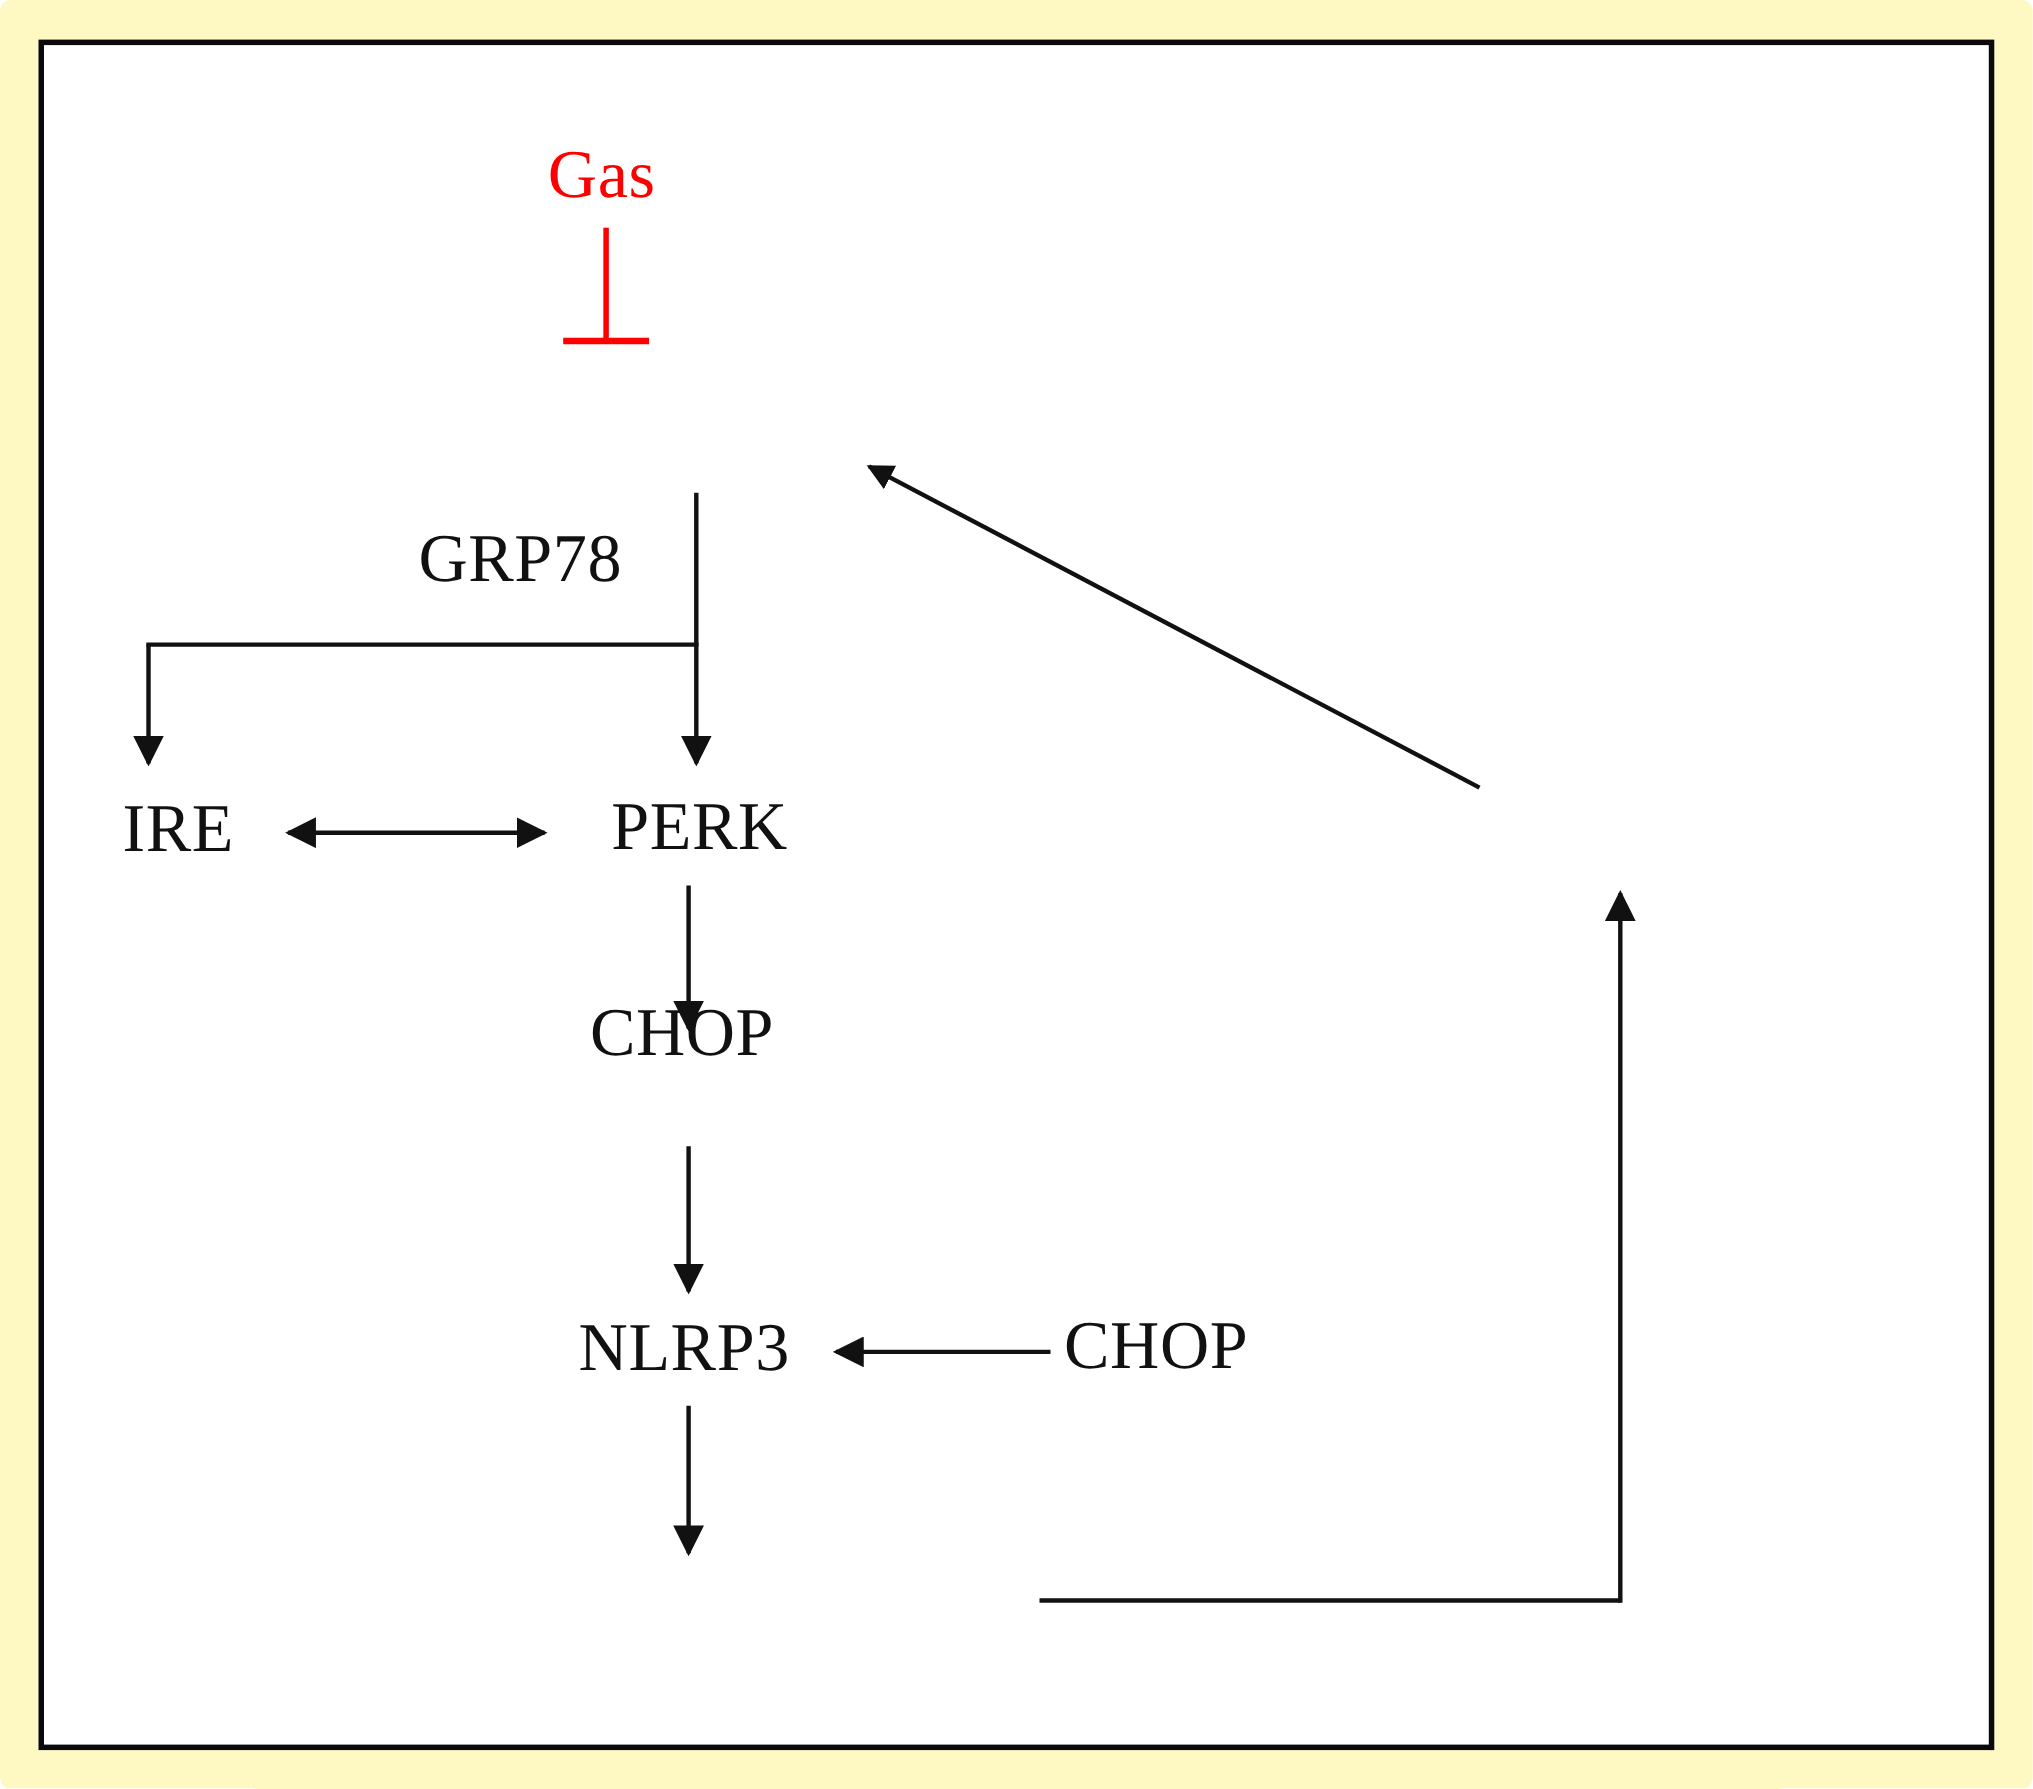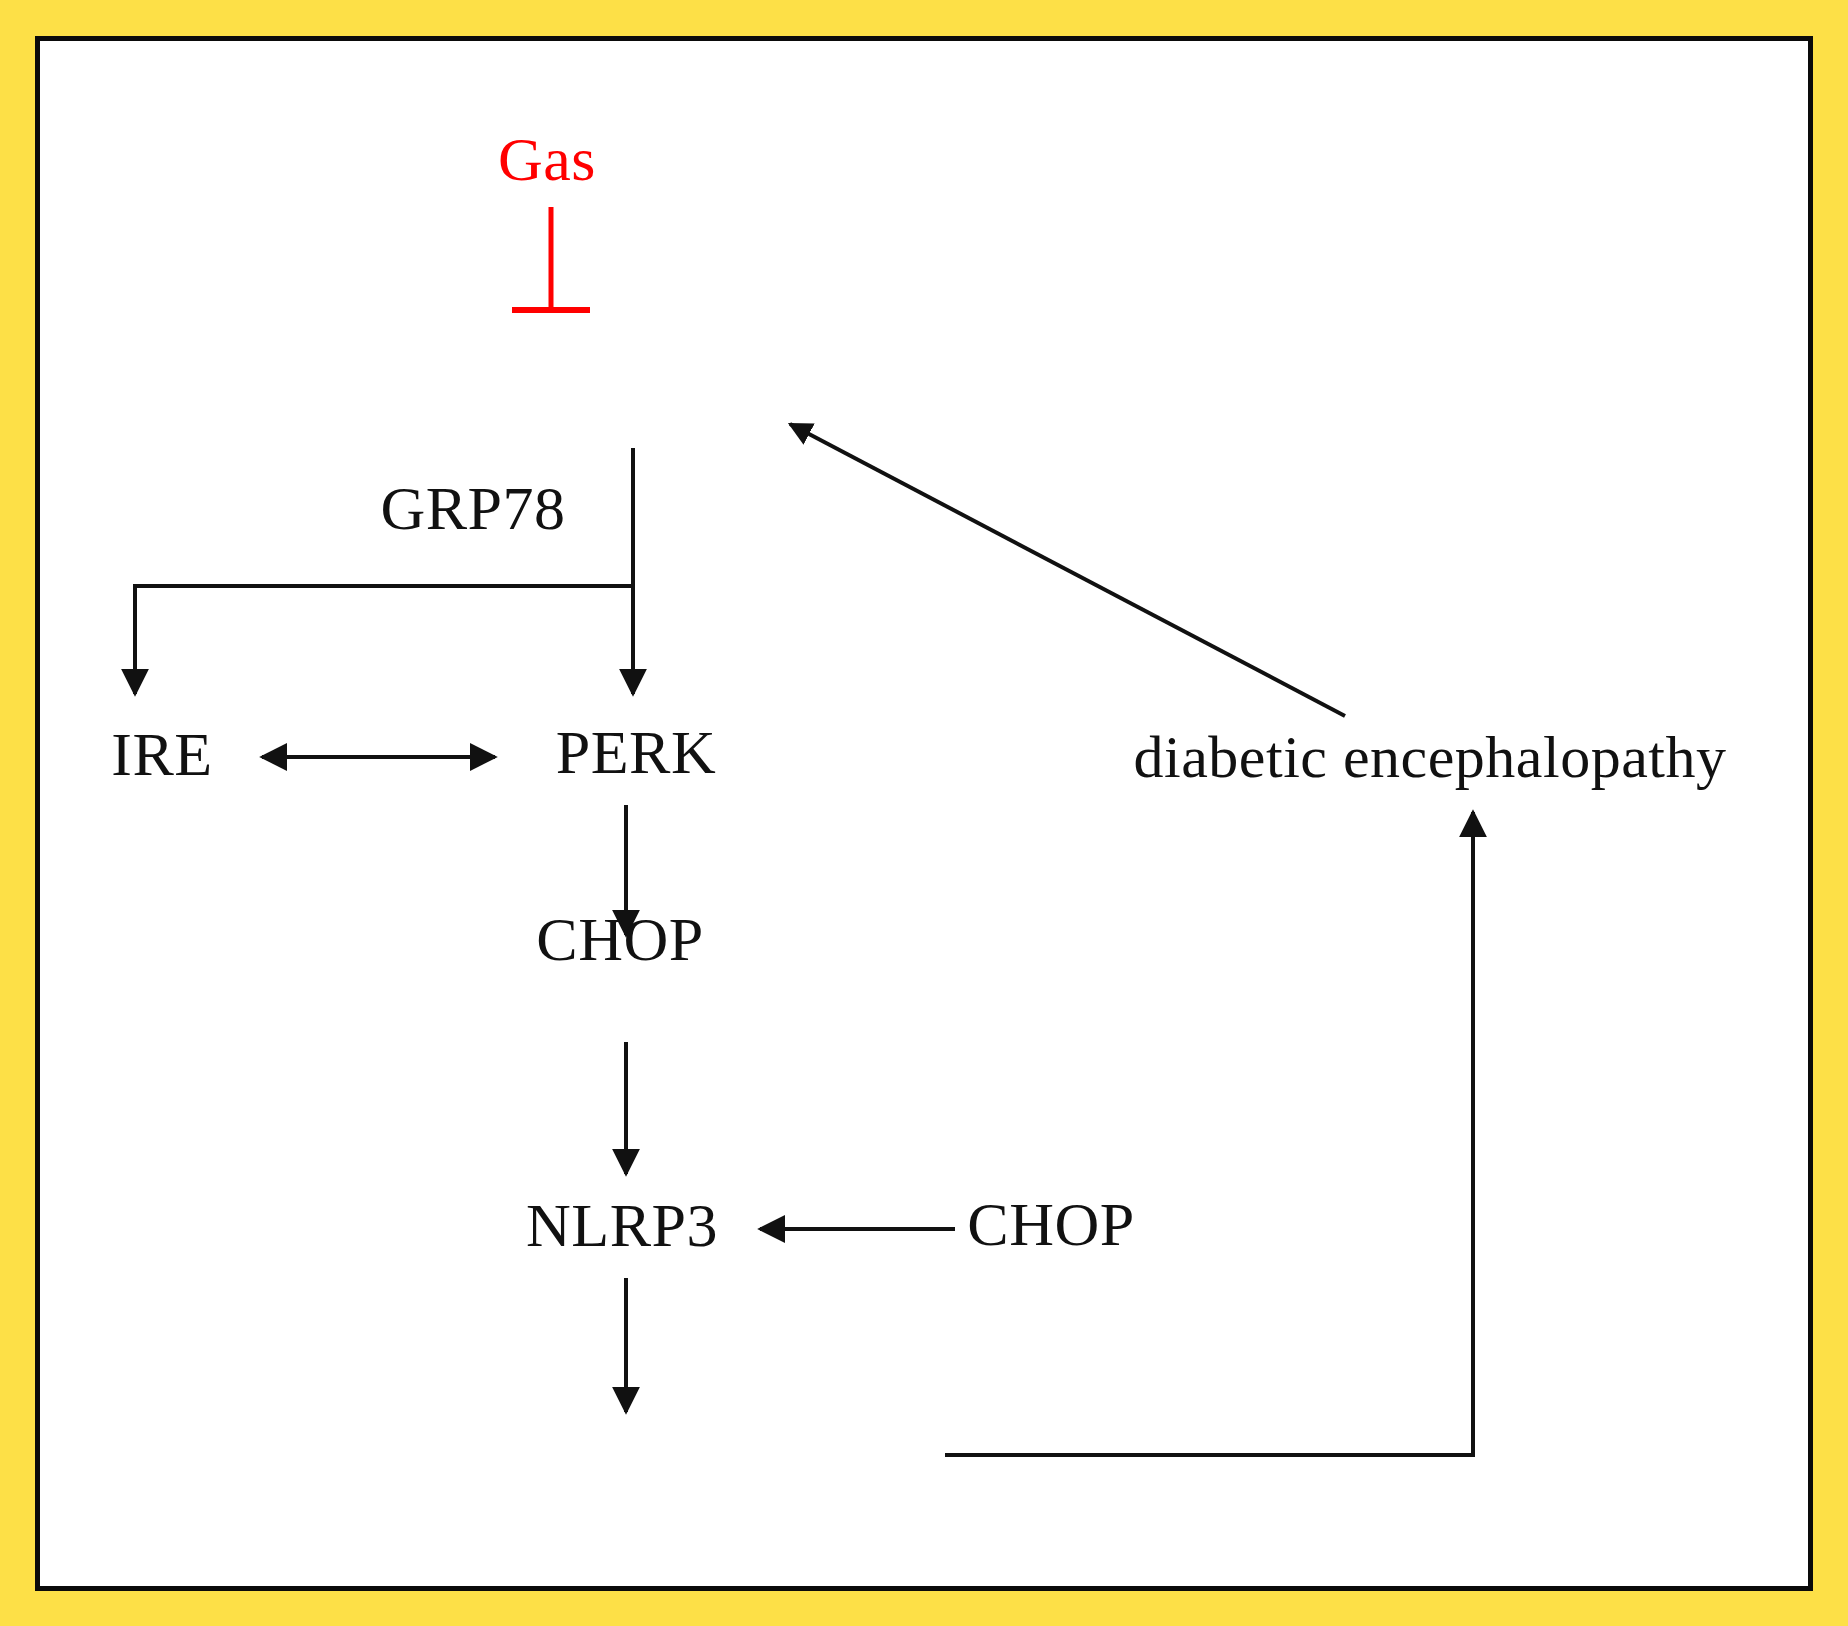--- a/index.html
+++ b/index.html
@@ -8,22 +8,23 @@
     padding: 0;
     background: #ffffff;
   }
   body {
     font-family: "Liberation Serif", "DejaVu Serif", serif;
   }
   #canvas {
     position: relative;
     width: 1848px;
     height: 1626px;
-    background: #fde047;
+    background: #fef9c3;
     overflow: hidden;
+    border-radius: 10px;
   }
   #frame {
     position: absolute;
     left: 35px;
     top: 36px;
     width: 1778px;
     height: 1555px;
     border: 5px solid #0a0a0a;
     box-sizing: border-box;
     background: #ffffff;
@@ -119,14 +120,13 @@
 
   <div class="node node-lg" style="left:620px; top:752px;margin-left:16px;">PERK</div>
 
   <div class="node node-lg" style="left:620px; top:939px;">CHOP</div>
 
   <div class="node node-lg" style="left:622px; top:1225px;">NLRP3</div>
 
   <div class="node node-lg" style="left:1051px; top:1224px;">CHOP</div>
 
 
-  <div class="node node-md" style="left:1430px; top:757px;">diabetic encephalopathy</div>
 </div>
 
 </body></html>

